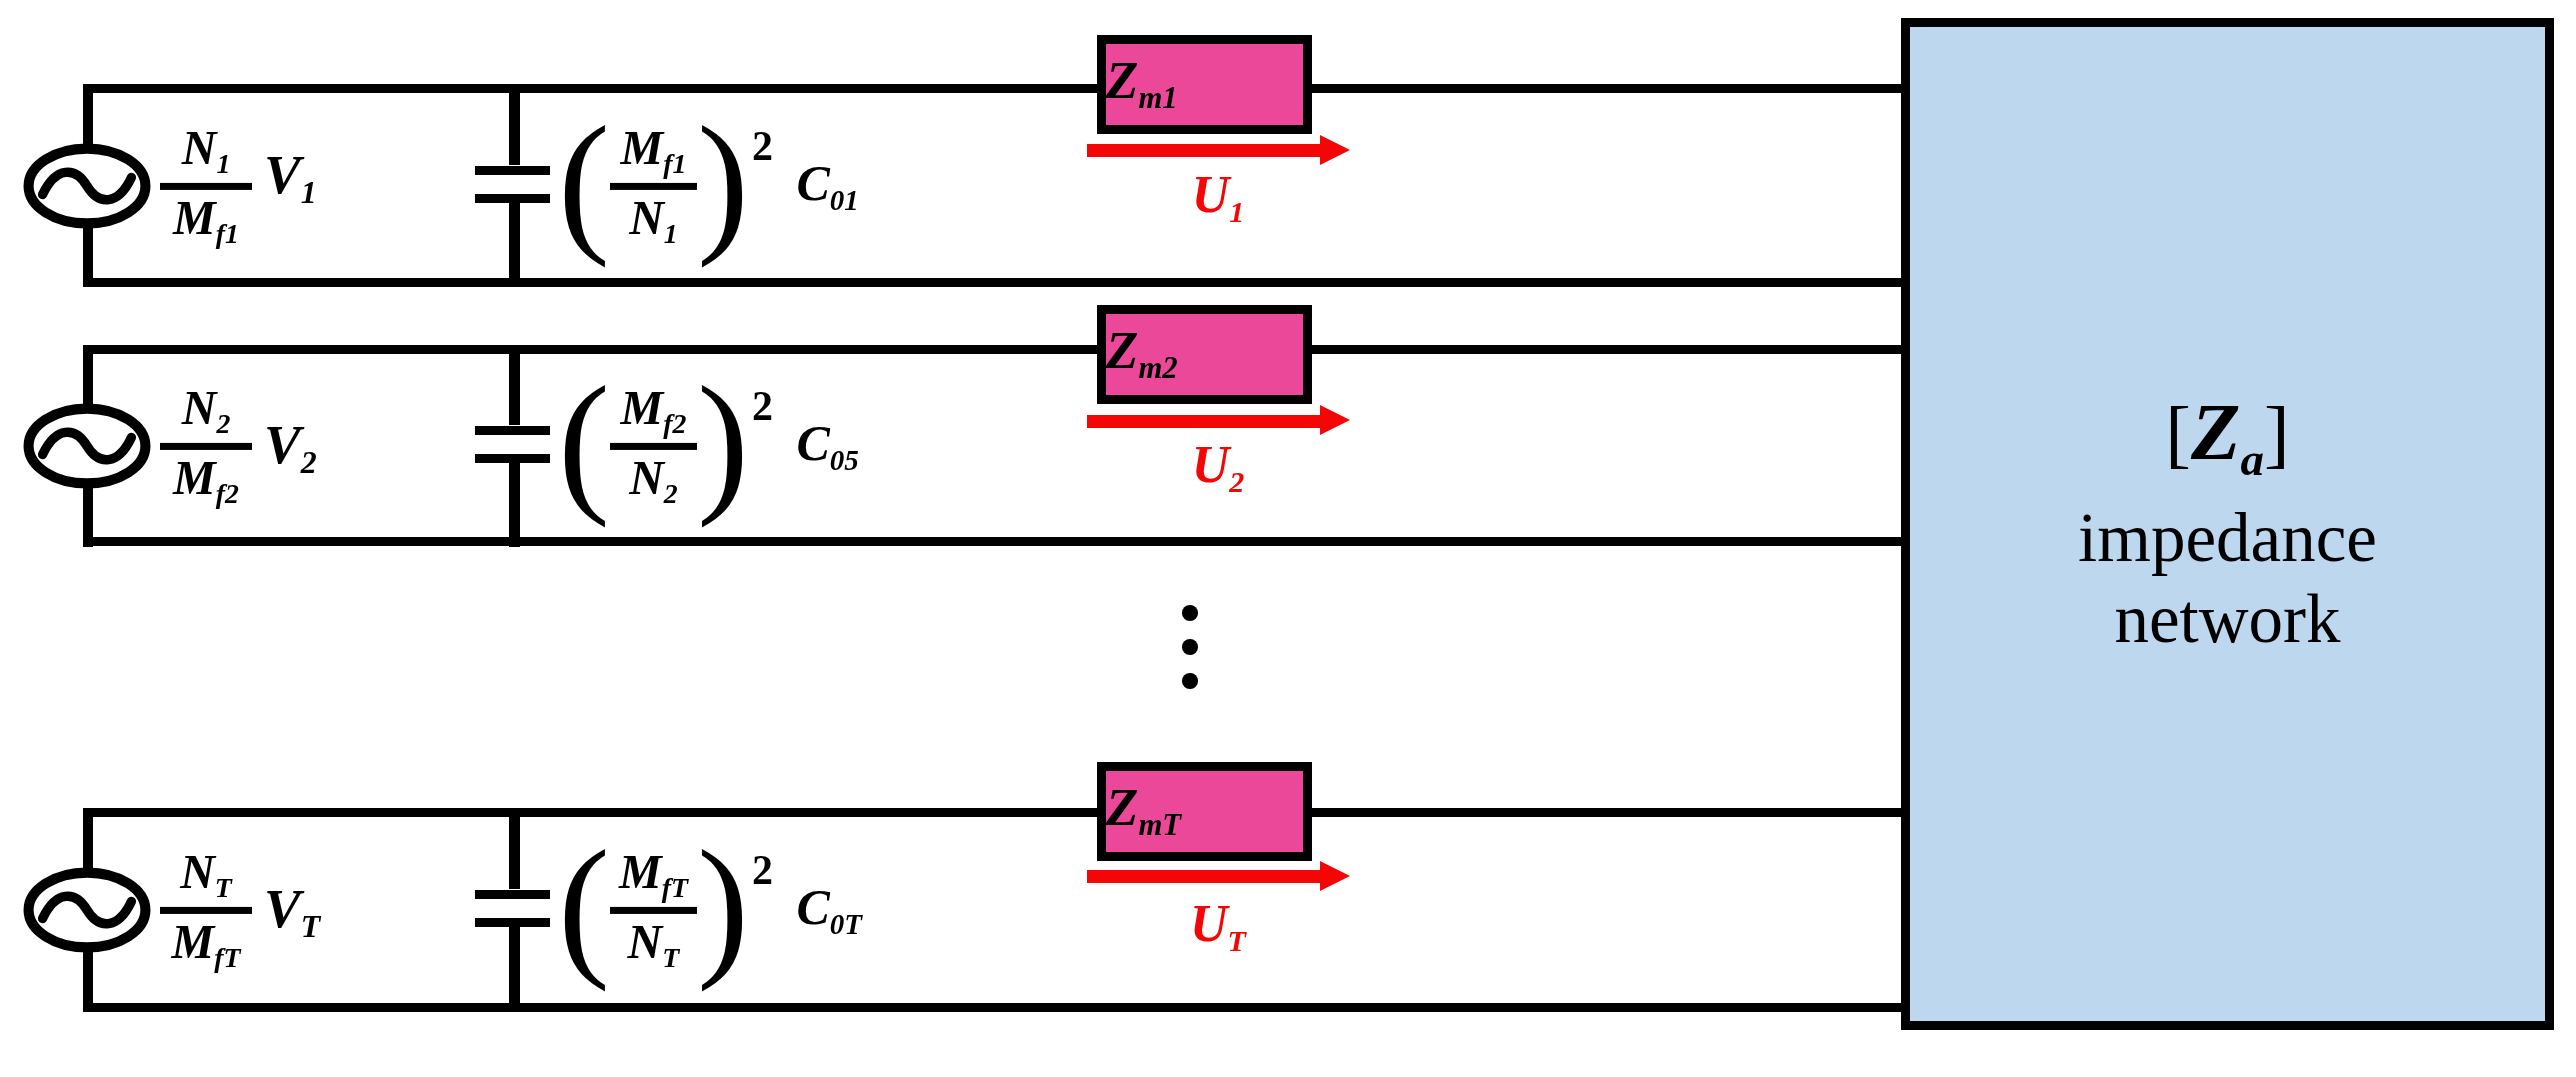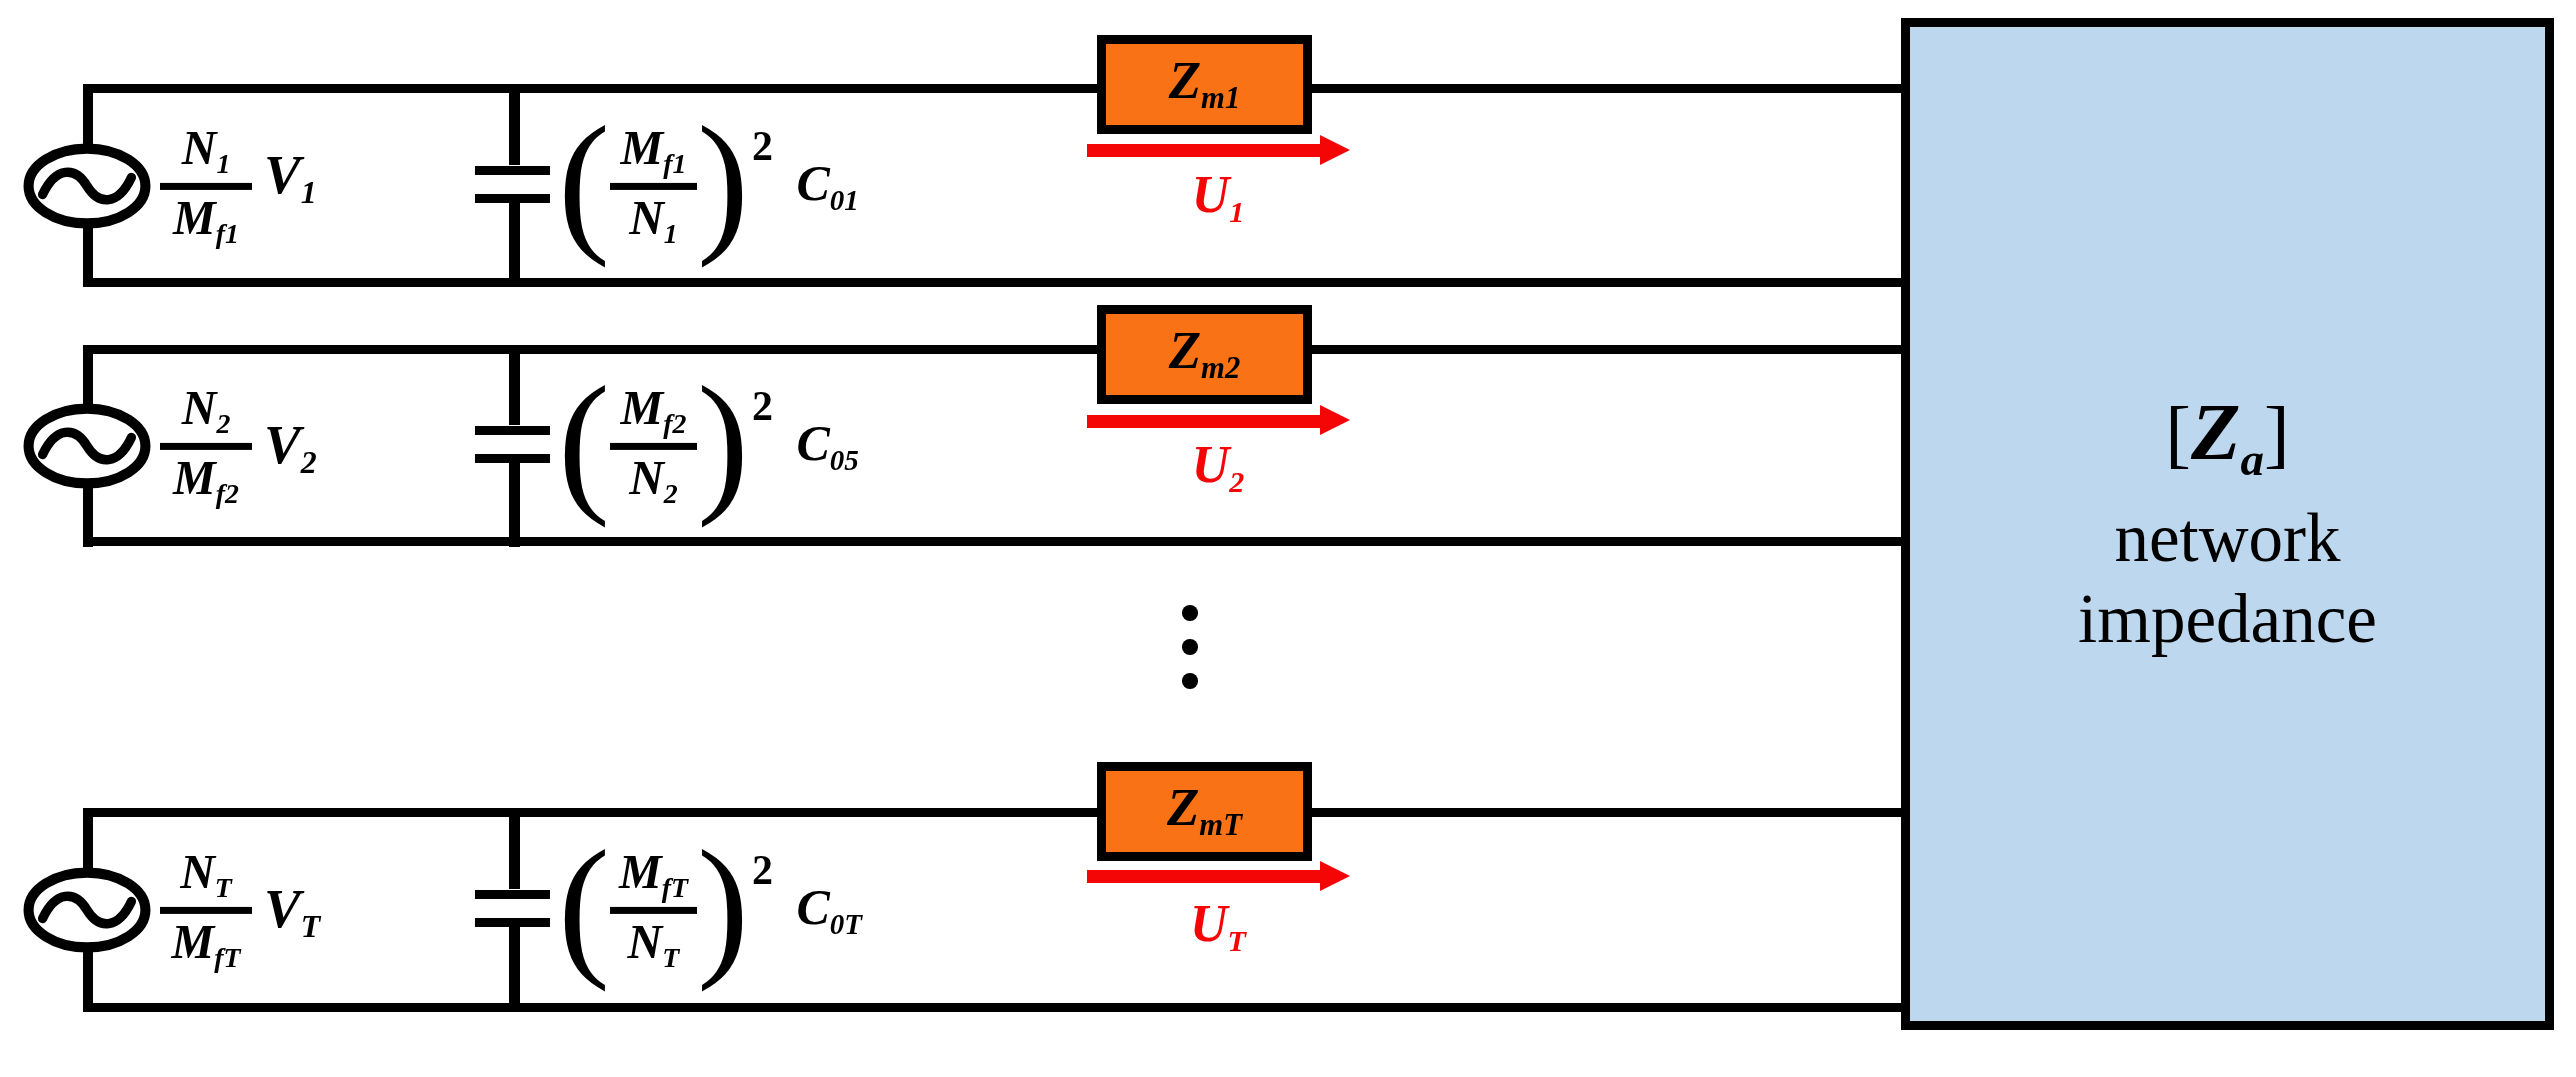--- a/index.html
+++ b/index.html
@@ -26,21 +26,21 @@
   .frac{display:inline-flex;flex-direction:column;align-items:center;}
   .frac .fline{font-size:48px;font-style:italic;font-weight:700;line-height:1.05;white-space:nowrap;}
   .frac .bar{height:7px;background:var(--line,#000);align-self:stretch;margin:3.9px 0;}
   .srcfrac{width:92px;}
   
   .caplabel{display:flex;align-items:center;}
   .paren{font-size:156px;line-height:125px;font-weight:400;font-style:normal;transform:translateY(-4.7px);}
   .exp{font-size:42px;font-weight:700;font-style:normal;align-self:flex-start;line-height:1;margin:1.6px 0 0 3.1px;}
   
   .zbox{position:absolute;width:215px;height:99px;box-sizing:border-box;border:9.4px solid var(--line,#000);
-        background:#f97316;display:flex;align-items:center;justify-content:center;}
+        background:#ec4899;display:flex;align-items:center;}
   
   .arrow-shaft{position:absolute;height:12.5px;background:var(--flow,#f40606);}
   .arrow-head{position:absolute;width:0;height:0;border-top:15.6px solid transparent;border-bottom:15.6px solid transparent;
               border-left:30px solid var(--flow,#f40606);}
   
   .dot{position:absolute;width:15.6px;height:15.6px;border-radius:50%;background:var(--line,#000);left:1182px;}
   
   .netbox{position:absolute;left:1901px;top:18px;width:653px;height:1012px;box-sizing:border-box;
           border:9.4px solid var(--line,#000);background:var(--network_fill,#bdd7ee);
           display:flex;flex-direction:column;align-items:center;justify-content:center;text-align:center;}
@@ -165,18 +165,18 @@
     <div class="zbox" style="left:1097px;top:762px;">
       <div class="mtxt zsym"><span>Z</span><span class="sub">mT</span></div>
     </div>
     <div class="arrow-shaft" style="left:1087px;top:870px;width:233px;"></div>
     <div class="arrow-head" style="left:1320px;top:861px;"></div>
     <div class="mtxt usym vc" style="left:1140px;top:927px;"><span>U</span><span class="sub">T</span></div>
   </div>
 
   <div class="netbox">
     <div class="net-title"><span class="brk">[</span><span>Z</span><span class="sub">a</span><span class="brk">]</span></div>
+    <div class="net-line">impedance</div>
     <div class="net-line">network</div>
-    <div class="net-line">impedance</div>
   </div>
 
 </div>
 
 
 </body></html>

